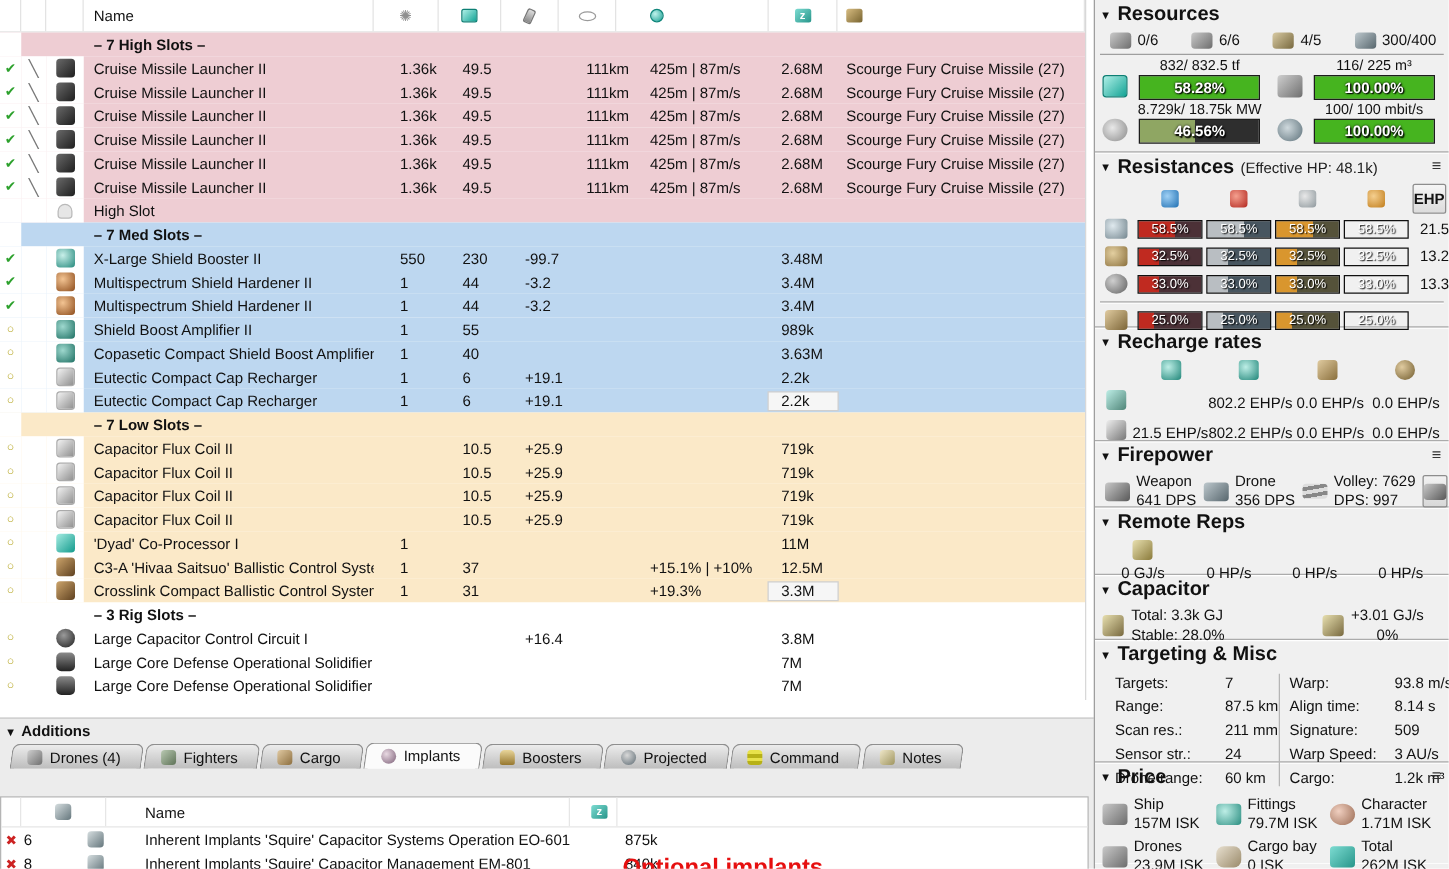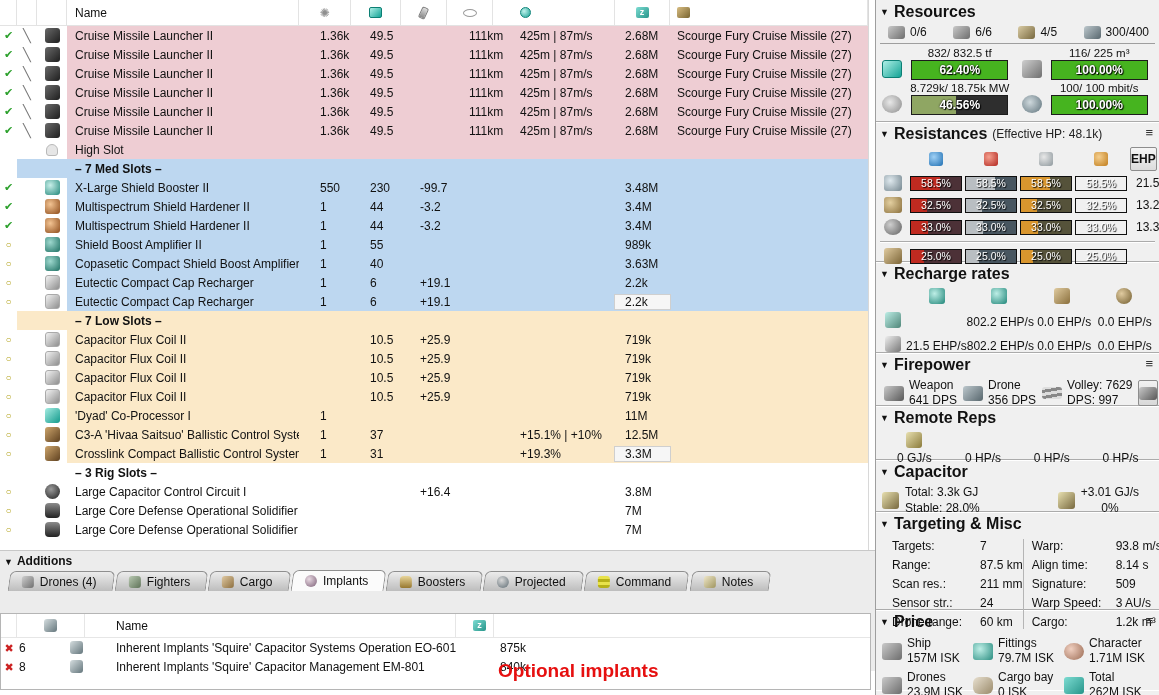--- a/index.html
+++ b/index.html
@@ -52,21 +52,21 @@
   .hicon { display:inline-block; }
   [data-name="powergrid-col-icon"],[data-name="powergrid-icon"] { color:#8f8f8f; font-size:12px; }
   [data-name="cpu-col-icon"],[data-name="cpu-icon"] { width:13px; height:11px; background:linear-gradient(135deg,#aef0e7,#14а395); background:linear-gradient(135deg,#aef0e7,#14a395); border-radius:2px; border:1px solid #0c7f74; }
   [data-name="capacitor-col-icon"] { width:7px; height:12px; background:linear-gradient(180deg,#ddd,#888); border:1px solid #777; border-radius:2px; transform:rotate(25deg); }
   [data-name="range-col-icon"] { width:14px; height:8px; border:1.5px solid #9a9a9a; border-radius:50%; }
   [data-name="falloff-col-icon"] { width:11px; height:11px; border-radius:50%; background:radial-gradient(circle at 35% 35%,#bff2ec,#1aa093); border:1px solid #0e857a; }
   [data-name="price-col-icon"],[data-name="price-icon"] { width:13px; height:11px; background:linear-gradient(135deg,#7ddcd2,#27958a); border-radius:2px; color:#fff; font-size:9px; line-height:11px; text-align:center; font-weight:bold; }
   [data-name="ammo-col-icon"] { width:13px; height:11px; background:linear-gradient(135deg,#d8bd82,#77632f); border-radius:2px; }
 
   
-  #additions { position:absolute; left:0; top:550px; width:876px; height:121px; background:#ececec; border-top:1px solid #c8c8c8; }
+  #additions { position:absolute; left:0; top:574px; width:876px; height:121px; background:#ececec; border-top:1px solid #c8c8c8; }
   #additions-title { padding:3px 0 2px 4px; font-weight:bold; }
   #additions-title .tri { font-size:9px; margin-right:4px; }
   #tabbar { display:flex; padding-left:9px; height:21px; align-items:flex-end; gap:2px; }
   .tab { height:20px; display:flex; align-items:center; gap:6px; padding:0 16px 0 12px; border:1px solid #8f8f8f; border-bottom:none;
          border-radius:6px 6px 0 0; background:linear-gradient(#ececec,#bdbdbd); transform:skewX(-8deg); cursor:pointer; }
   .tab > * { transform:skewX(8deg); }
   .tab.active { background:#fbfbfb; height:21px; }
   .tabicon { display:inline-block; width:12px; height:12px; border-radius:3px; }
   [data-name="drones-tab-icon"]   { background:linear-gradient(135deg,#cfcfcf,#6f6f6f); }
   [data-name="fighters-tab-icon"] { background:linear-gradient(135deg,#b9c9b2,#5e7257); }
@@ -230,20 +230,37 @@
         </div>
       <div class="hc c-pr" style="justify-content:center;padding-left:0" data-name="price-column-header">
           <span class="hicon" data-name="price-col-icon">z</span>
         </div>
       <div class="hc c-ammo" data-name="ammo-column-header">
           <span class="hicon" data-name="ammo-col-icon"></span>
         </div>
     </div>
     <div data-name="fitting-rows">
 
+        <div data-name="module-row" class="trow high sect">
+          <div class="c-st">
+            <span data-name="state-icon" class=""></span>
+          </div>
+          <div class="c-hp" data-name="hardpoint-icon"></div>
+          <div class="c-ic">
+            <span class="" data-name=""></span>
+          </div>
+          <div class="c-name" data-name="module-name">– 7 High Slots –</div>
+          <div class="c-pg" data-name="module-powergrid"></div>
+          <div class="c-cpu" data-name="module-cpu"></div>
+          <div class="c-cap" data-name="module-cap-use"></div>
+          <div class="c-rng" data-name="module-range"></div>
+          <div class="c-opt" data-name="module-bonus"></div>
+          <div class="c-pr" data-name="module-price"></div>
+          <div class="c-ammo" data-name="module-ammo"></div>
+        </div>
 
         <div data-name="module-row" class="trow high">
           <div class="c-st">
             <span data-name="state-icon" class="st-active">✔</span>
           </div>
           <div class="c-hp" data-name="hardpoint-icon">╲</div>
           <div class="c-ic">
             <span class="ibox" data-name="launcher-icon"></span>
           </div>
           <div class="c-name" data-name="module-name">Cruise Missile Launcher II</div>
@@ -838,21 +855,21 @@
             <span data-name="slot-count">300/400</span>
           </div>
         </div>
       <div id="gauges" data-name="resource-gauges">
 
           <div class="gauge-cell" data-name="resource-gauge">
             <span class="gicon" data-name="cpu-gauge-icon"></span>
             <span class="gauge-stack">
               <span class="gauge-label" data-name="resource-usage-label">832/ 832.5 tf</span>
               <span data-name="resource-usage-bar" class="gauge" style="--p:99.94%">
-                <span data-name="resource-usage-percent">62.40%</span>
+                <span data-name="resource-usage-percent">58.28%</span>
               </span>
             </span>
           </div>
 
           <div class="gauge-cell" data-name="resource-gauge">
             <span class="gicon" data-name="drone-gauge-icon"></span>
             <span class="gauge-stack">
               <span class="gauge-label" data-name="resource-usage-label">116/ 225 m³</span>
               <span data-name="resource-usage-bar" class="gauge" style="--p:100%">
                 <span data-name="resource-usage-percent">100.00%</span>

